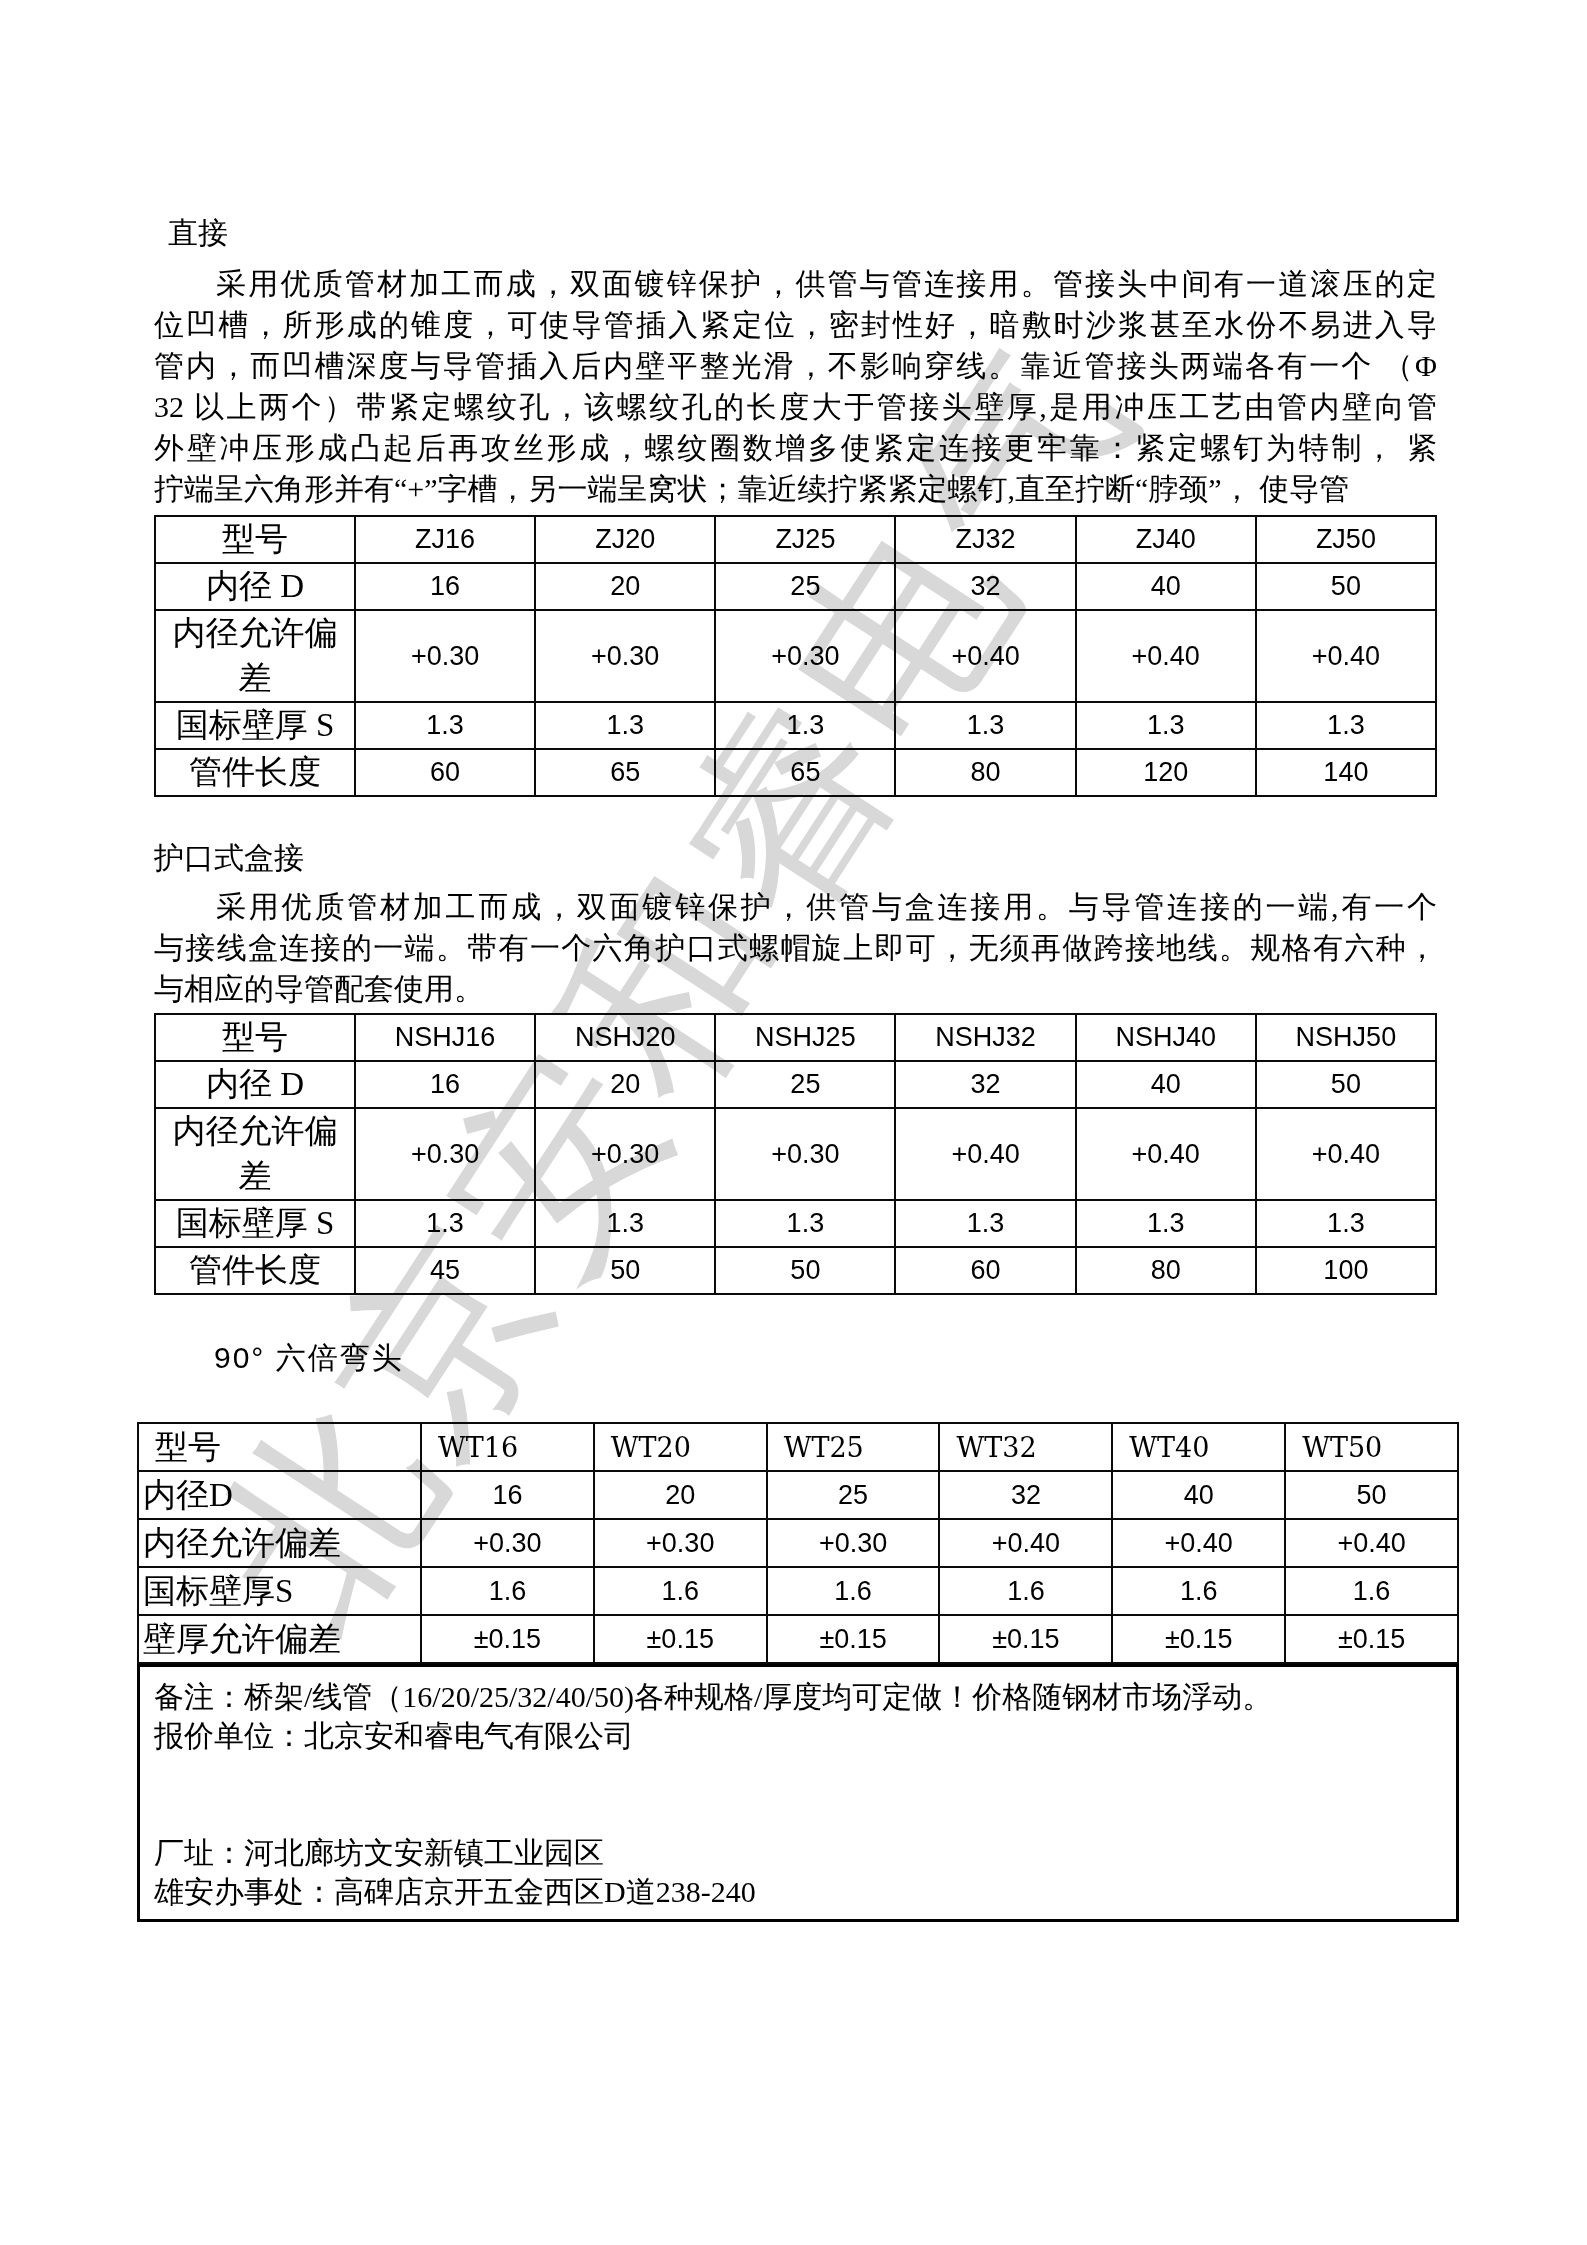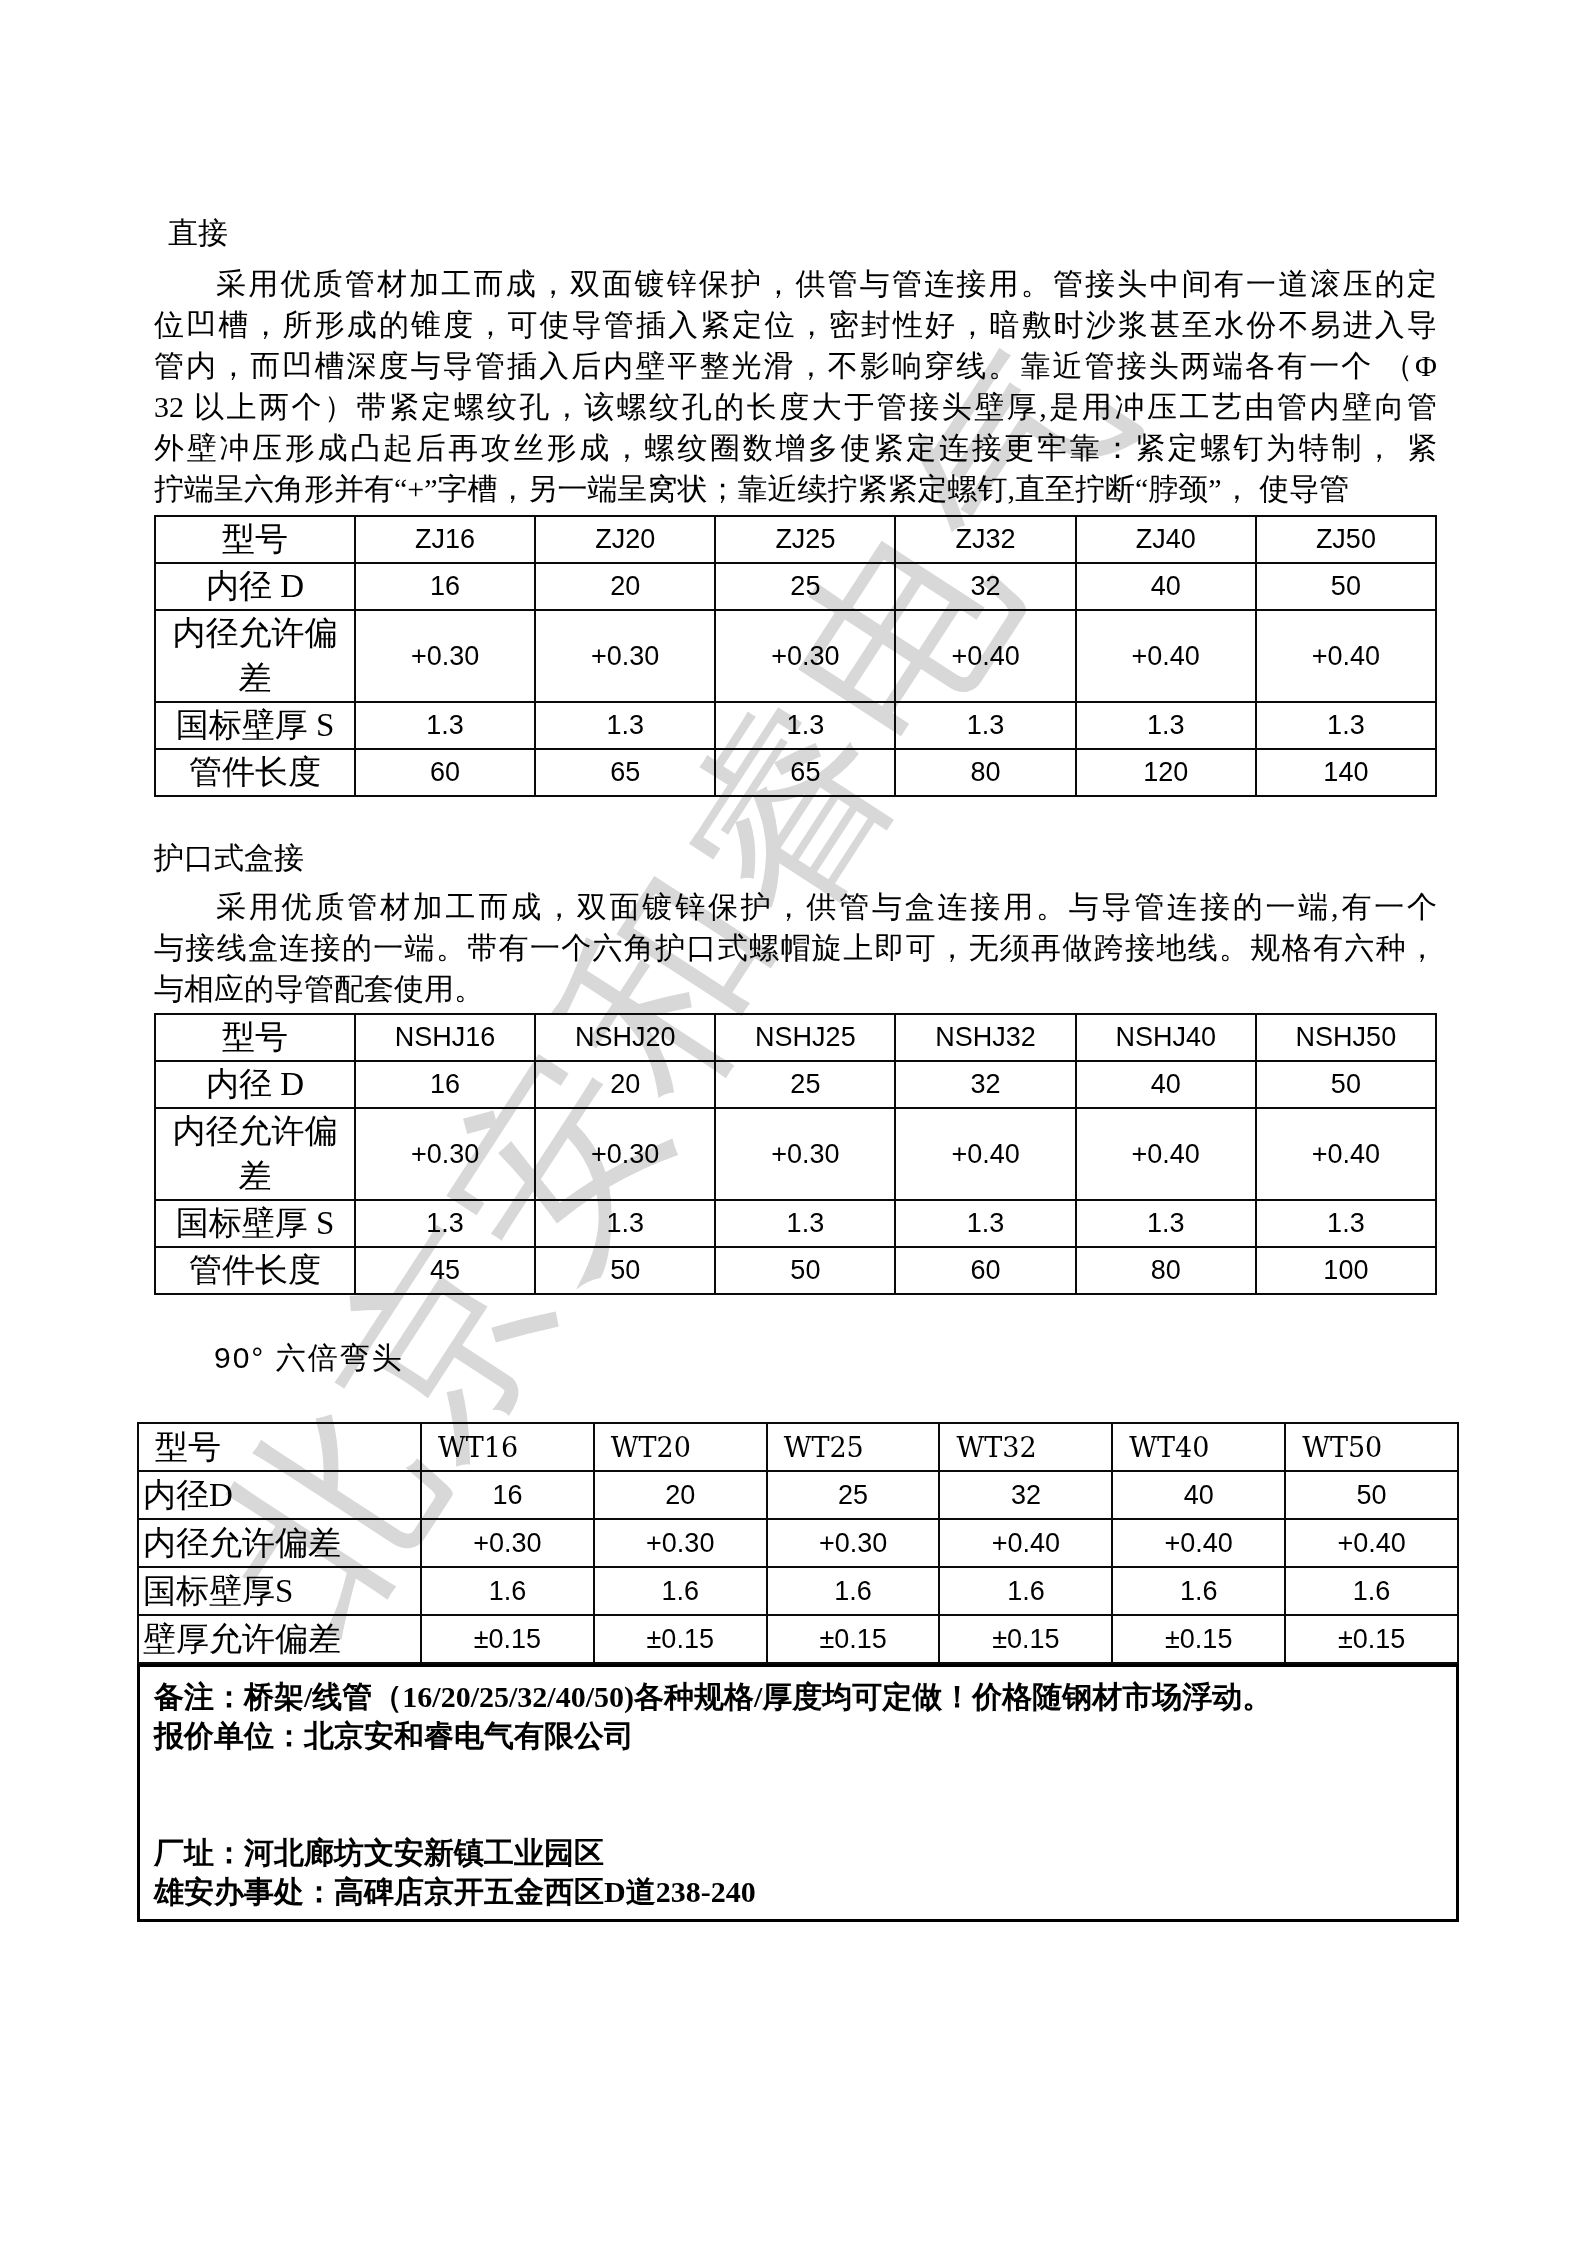--- a/index.html
+++ b/index.html
@@ -89,21 +89,21 @@
     padding-left:16px;
     font-family:"DejaVu Serif", serif;
   }
   
   .notebox {
     margin-left:-17px;
     width:1322px;
     border:3px solid #000;
     box-sizing:border-box;
     padding:10px 16px 8px 14px;
-    font-weight:bold;
+    font-weight:normal;
     font-size:30px;
   }
   .note-line {
     min-height:39px;
     line-height:39px;
     white-space:nowrap;
   }
 </style>
 </head>
 <body data-name="document-page">

